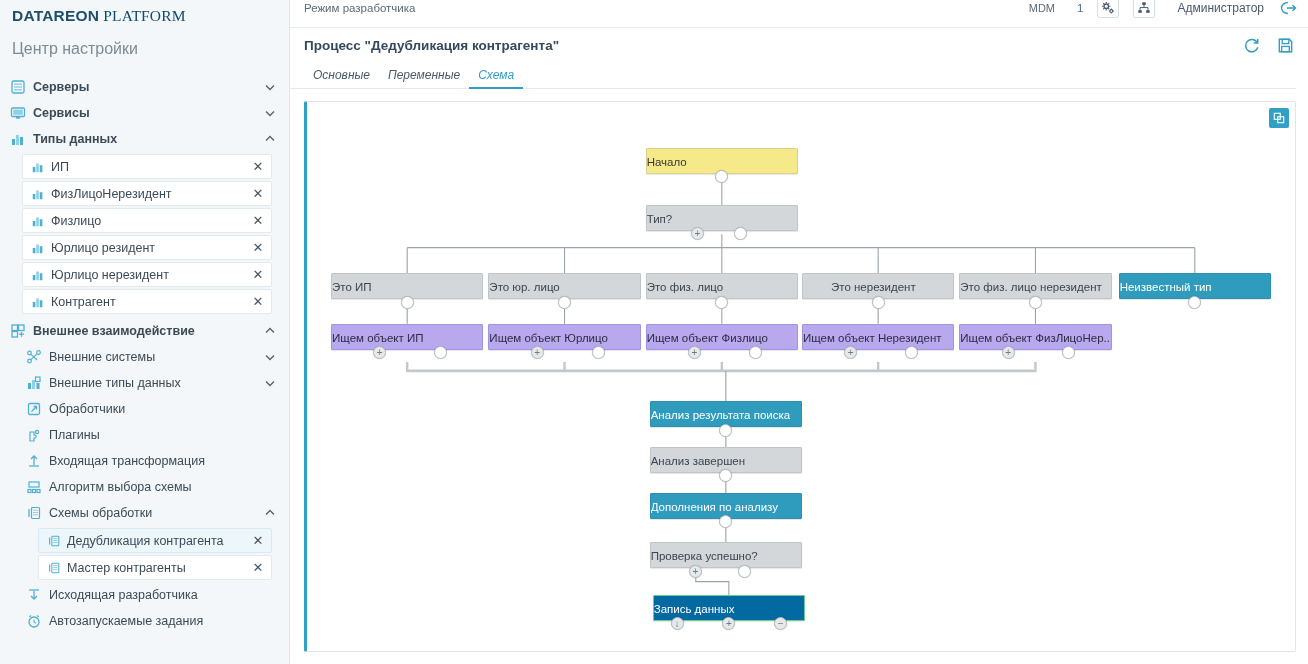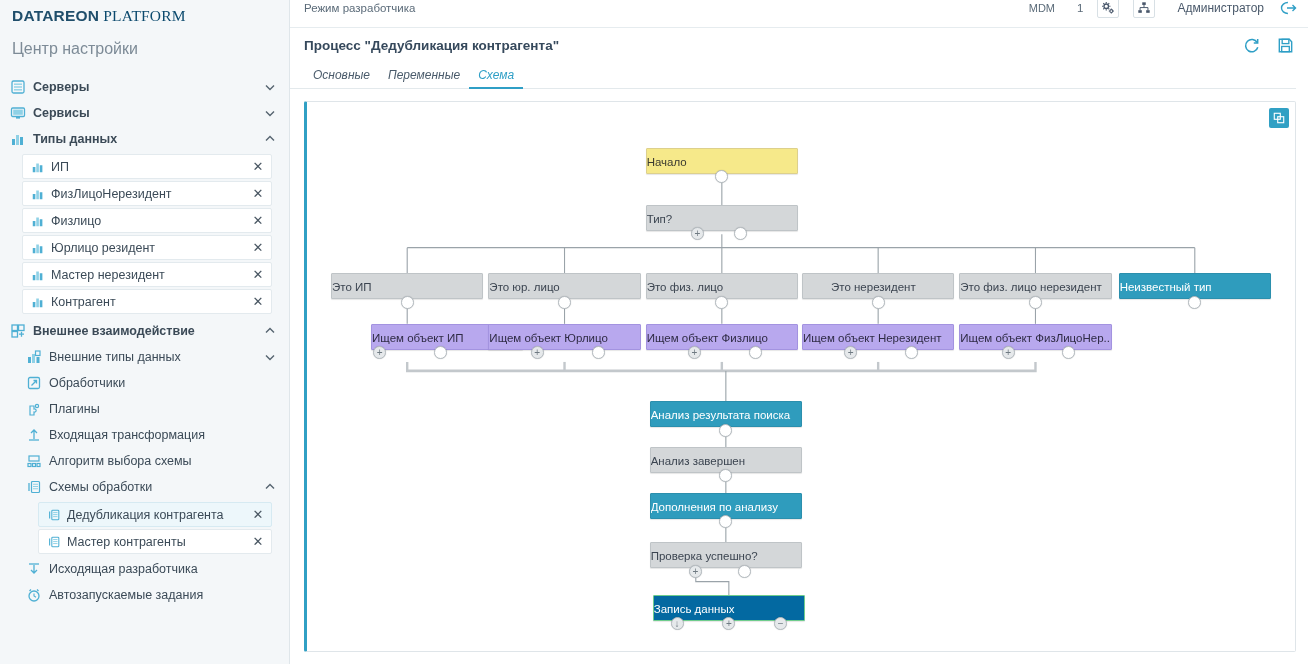--- a/index.html
+++ b/index.html
@@ -290,21 +290,21 @@
         <span class="chip-x">✕</span>
       </div>
       <div class="chip">
         <span class="ico">
             <svg width="14" height="14" viewBox="0 0 16 16">
               <rect x="2" y="8" width="3" height="6" fill="#4fb0d4"></rect>
               <rect x="6" y="4" width="3" height="10" fill="#8fd1e6"></rect>
               <rect x="10" y="6" width="3" height="8" fill="#4fb0d4"></rect>
             </svg>
           </span>
-        <span>Мастер нерезидент</span>
+        <span>Юрлицо нерезидент</span>
         <span class="chip-x">✕</span>
       </div>
       <div class="chip">
         <span class="ico">
             <svg width="14" height="14" viewBox="0 0 16 16">
               <rect x="2" y="8" width="3" height="6" fill="#4fb0d4"></rect>
               <rect x="6" y="4" width="3" height="10" fill="#8fd1e6"></rect>
               <rect x="10" y="6" width="3" height="8" fill="#4fb0d4"></rect>
             </svg>
           </span>
@@ -322,20 +322,36 @@
             </svg>
           </span>
         <span>Внешнее взаимодействие</span>
         <span class="chev">
             <svg width="14" height="14" viewBox="0 0 14 14">
               <path d="M3 8.5 L7 4.5 L11 8.5" fill="none" stroke="#55646f" stroke-width="1.4"></path>
             </svg>
           </span>
       </div>
 
+      <div class="nav-sub-head">
+        <span class="ico">
+            <svg width="16" height="16" viewBox="0 0 16 16">
+              <circle cx="3.5" cy="4" r="1.8" fill="none" stroke="#4fb0d4" stroke-width="1.2"></circle>
+              <circle cx="12.5" cy="3.5" r="1.8" fill="none" stroke="#4fb0d4" stroke-width="1.2"></circle>
+              <circle cx="3.5" cy="12" r="1.8" fill="none" stroke="#4fb0d4" stroke-width="1.2"></circle>
+              <path d="M5 5.3 L11 11 M5 10.6 L11 4.8" stroke="#4fb0d4" stroke-width="1.1"></path>
+            </svg>
+          </span>
+        <span>Внешние системы</span>
+        <span class="chev">
+            <svg width="14" height="14" viewBox="0 0 14 14">
+              <path d="M3 5.5 L7 9.5 L11 5.5" fill="none" stroke="#55646f" stroke-width="1.4"></path>
+            </svg>
+          </span>
+      </div>
       <div class="nav-sub-head">
         <span class="ico">
             <svg width="16" height="16" viewBox="0 0 16 16">
               <rect x="2" y="8" width="3" height="6" fill="#4fb0d4"></rect>
               <rect x="6" y="5" width="3" height="9" fill="#8fd1e6"></rect>
               <rect x="9.5" y="2" width="4.5" height="4.5" fill="none" stroke="#4fb0d4" stroke-width="1.2"></rect>
               <rect x="10.5" y="8" width="3" height="6" fill="#4fb0d4"></rect>
             </svg>
           </span>
         <span>Внешние типы данных</span>
@@ -562,21 +578,21 @@
             <div class="node n-gray" style="left: 18.357%; top: 31.2245%; width: 15.4158%;">Это юр. лицо</div>
             <div class="port" style="left: 26.0649%; top: 35.3061%; margin-left: -6.5px;"></div>
             <div class="node n-gray" style="left: 34.2799%; top: 31.2245%; width: 15.4158%;">Это физ. лицо</div>
             <div class="port" style="left: 41.9878%; top: 35.3061%; margin-left: -6.5px;"></div>
             <div class="node n-gray" style="left: 50.1014%; top: 31.2245%; width: 15.4158%; padding-left: 28px;">Это нерезидент</div>
             <div class="port" style="left: 57.8093%; top: 35.3061%; margin-left: -6.5px;"></div>
             <div class="node n-gray" style="left: 66.0243%; top: 31.2245%; width: 15.4158%;">Это физ. лицо нерезидент</div>
             <div class="port" style="left: 73.7323%; top: 35.3061%; margin-left: -6.5px;"></div>
             <div class="node n-teal" style="left: 82.1501%; top: 31.2245%; width: 15.4158%;">Неизвестный тип</div>
             <div class="port" style="left: 89.858%; top: 35.3061%; margin-left: -6.5px;"></div>
-            <div class="node n-purple" style="left: 2.43408%; top: 40.4082%; width: 15.4158%; margin-left: 40px;">Ищем объект ИП</div>
+            <div class="node n-purple" style="left: 2.43408%; top: 40.4082%; width: 15.4158%;">Ищем объект ИП</div>
             <div class="port plus" style="left: 7.36714%; top: 44.4898%; margin-left: -6.5px;">+</div>
             <div class="port" style="left: 13.5335%; top: 44.4898%; margin-left: -6.5px;"></div>
             <div class="node n-purple" style="left: 18.357%; top: 40.4082%; width: 15.4158%;">Ищем объект Юрлицо</div>
             <div class="port plus" style="left: 23.2901%; top: 44.4898%; margin-left: -6.5px;">+</div>
             <div class="port" style="left: 29.4564%; top: 44.4898%; margin-left: -6.5px;"></div>
             <div class="node n-purple" style="left: 34.2799%; top: 40.4082%; width: 15.4158%;">Ищем объект Физлицо</div>
             <div class="port plus" style="left: 39.213%; top: 44.4898%; margin-left: -6.5px;">+</div>
             <div class="port" style="left: 45.3793%; top: 44.4898%; margin-left: -6.5px;"></div>
             <div class="node n-purple" style="left: 50.1014%; top: 40.4082%; width: 15.4158%;">Ищем объект Нерезидент</div>
             <div class="port plus" style="left: 55.0345%; top: 44.4898%; margin-left: -6.5px;">+</div>

